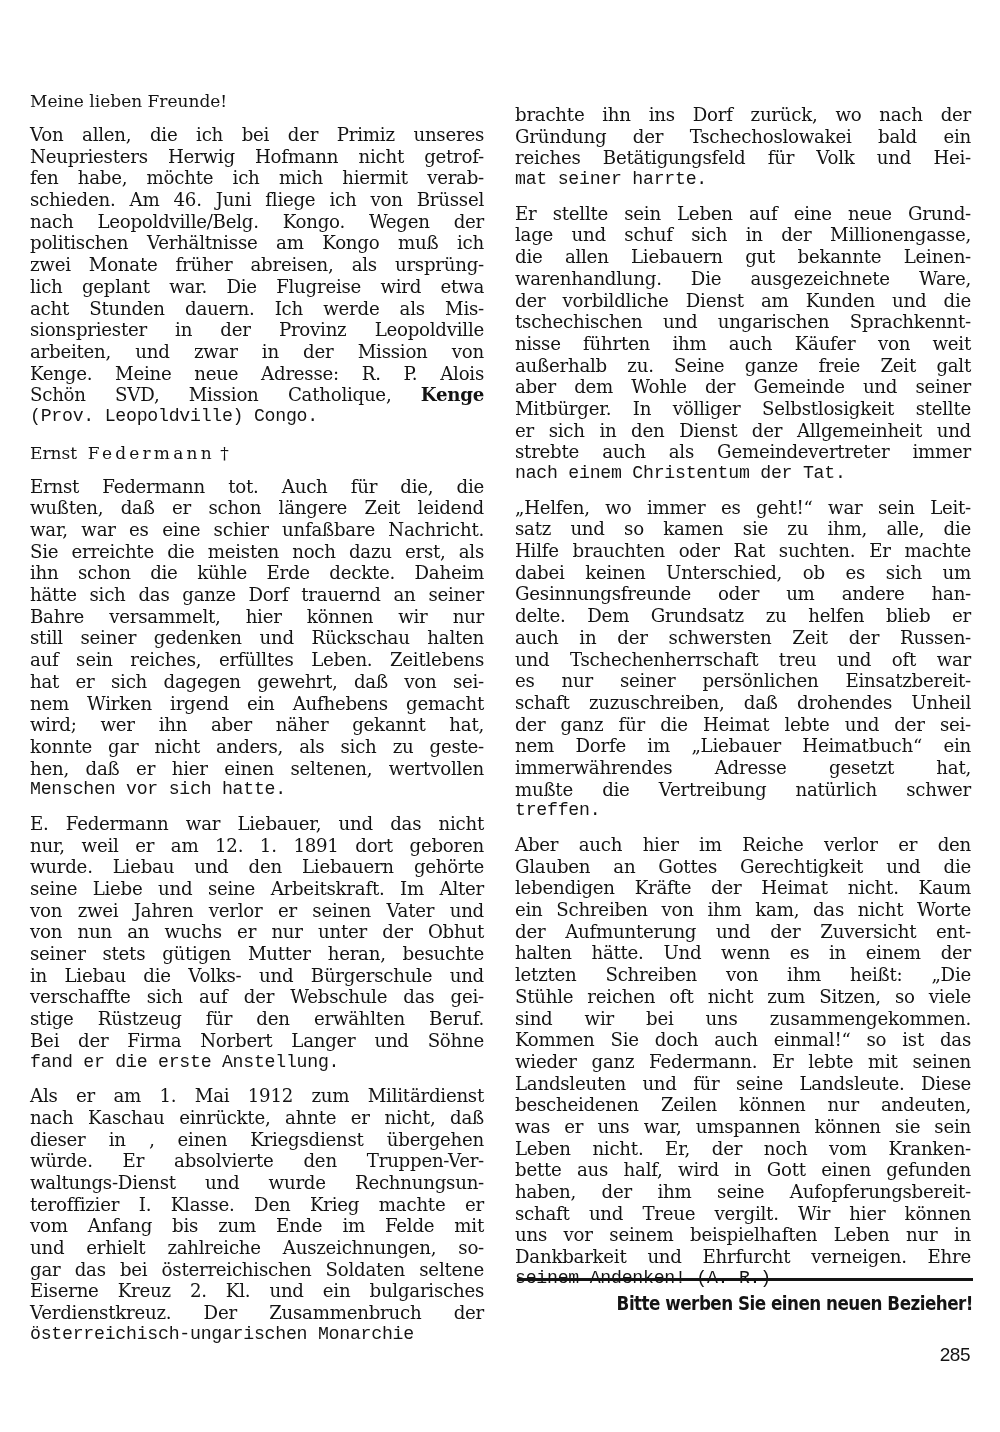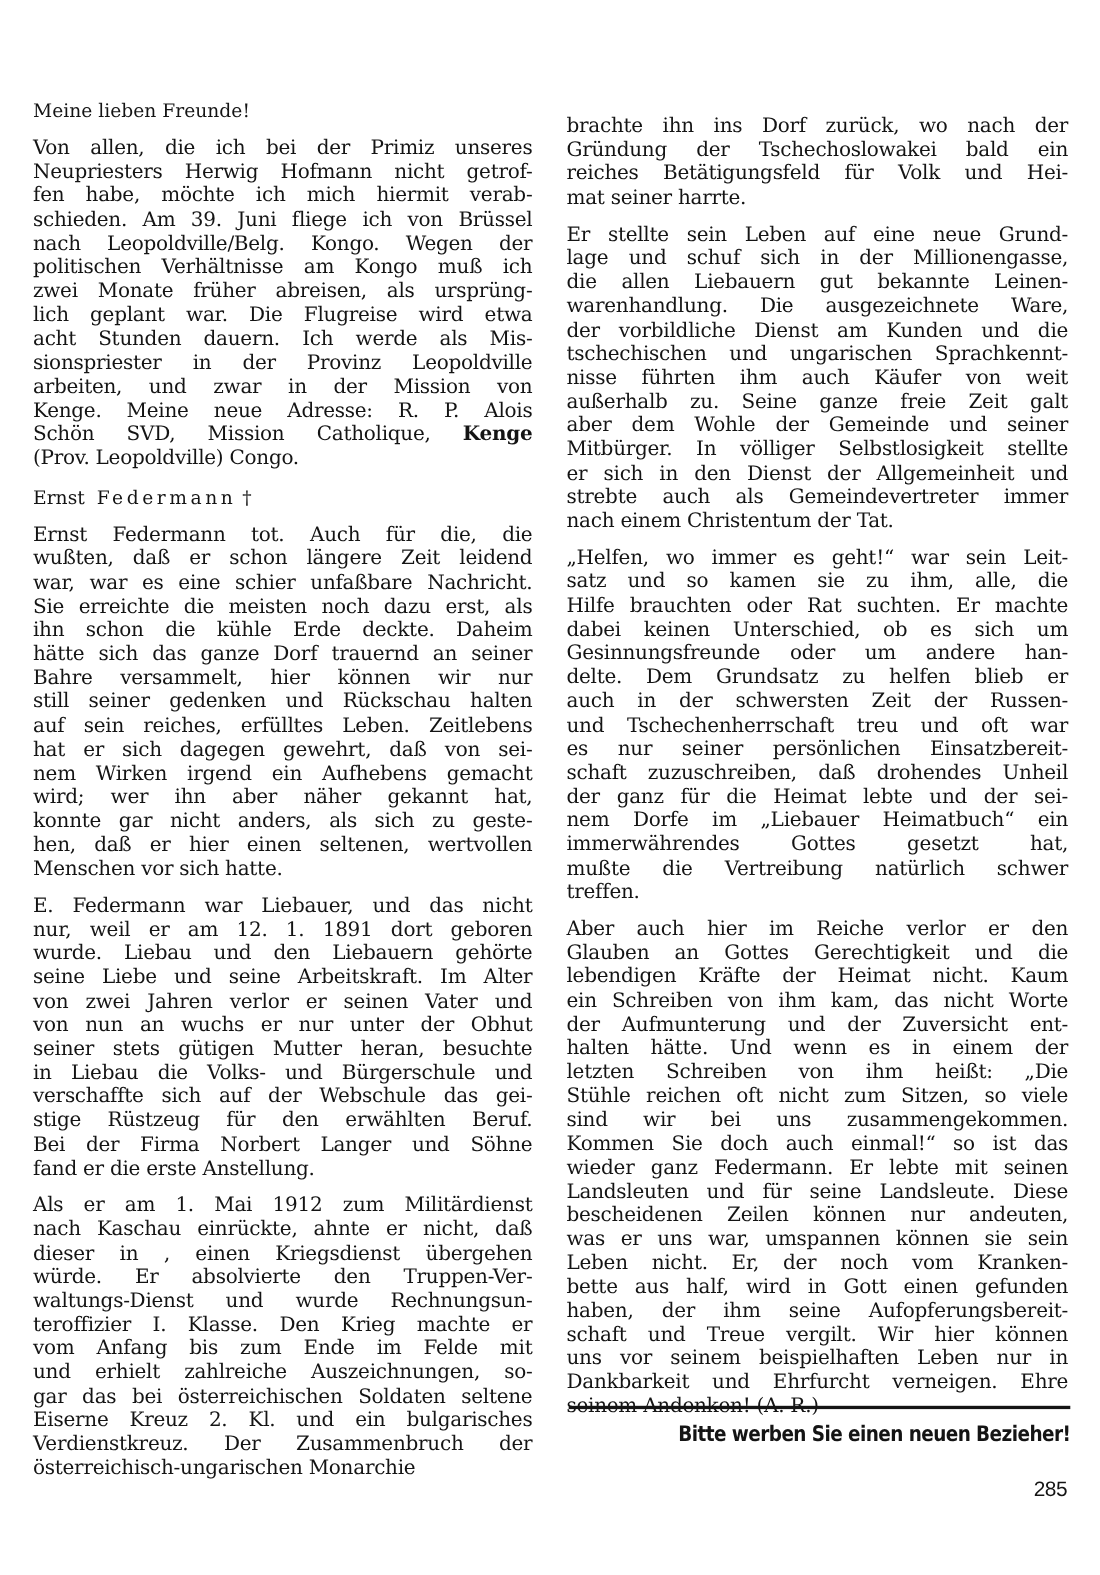--- a/index.html
+++ b/index.html
@@ -17,21 +17,21 @@
     margin: 0 0 5px 0; white-space: nowrap;
   }
   .heading.spaced .name { letter-spacing: 3.2px; }
   .para { margin: 12px 0 6px 0; }
   .para.tight { margin-bottom: 0; }
   .line {
     display: block; font-size: 18.2px; line-height: 21.7px; height: 21.7px;
     text-align: justify; text-align-last: justify; white-space: nowrap;
     overflow: visible; letter-spacing: -0.25px;
   }
-  .line.last { text-align-last: left; }
+  .line.last { text-align-last: left; font-family: Liberation Mono, monospace; }
   .line b { font-weight: bold; }
   .rule {
     position: absolute; left: 517px; top: 1278px; width: 456px; height: 3px;
     background: #141414;
   }
   .slogan {
     position: absolute; left: 530px; top: 1292px; width: 443px;
     font-family: "DejaVu Sans", "Liberation Sans", sans-serif; font-weight: bold;
     font-size: 19.5px; text-align: right; letter-spacing: -0.6px;
     transform: scaleX(0.86); transform-origin: right center; white-space: nowrap;
@@ -45,21 +45,21 @@
 </head>
 <body>
 
 <div class="col col-left">
   <section>
     <div class="heading">Meine lieben Freunde!</div>
     <div class="para" id="letter-body">
         <span class="line">Von allen, die ich bei der Primiz unseres</span>
         <span class="line">Neupriesters Herwig Hofmann nicht getrof-</span>
         <span class="line">fen habe, möchte ich mich hiermit verab-</span>
-        <span class="line">schieden. Am 39. Juni fliege ich von Brüssel</span>
+        <span class="line">schieden. Am 46. Juni fliege ich von Brüssel</span>
         <span class="line">nach Leopoldville/Belg. Kongo. Wegen der</span>
         <span class="line">politischen Verhältnisse am Kongo muß ich</span>
         <span class="line">zwei Monate früher abreisen, als ursprüng-</span>
         <span class="line">lich geplant war. Die Flugreise wird etwa</span>
         <span class="line">acht Stunden dauern. Ich werde als Mis-</span>
         <span class="line">sionspriester in der Provinz Leopoldville</span>
         <span class="line">arbeiten, und zwar in der Mission von</span>
         <span class="line">Kenge. Meine neue Adresse: R. P. Alois</span>
         <span class="line">Schön SVD, Mission Catholique, <b>Kenge</b></span>
         <span class="line last">(Prov. Leopoldville) Congo.</span>
@@ -149,21 +149,21 @@
       <span class="line">Hilfe brauchten oder Rat suchten. Er machte</span>
       <span class="line">dabei keinen Unterschied, ob es sich um</span>
       <span class="line">Gesinnungsfreunde oder um andere han-</span>
       <span class="line">delte. Dem Grundsatz zu helfen blieb er</span>
       <span class="line">auch in der schwersten Zeit der Russen-</span>
       <span class="line">und Tschechenherrschaft treu und oft war</span>
       <span class="line">es nur seiner persönlichen Einsatzbereit-</span>
       <span class="line">schaft zuzuschreiben, daß drohendes Unheil</span>
       <span class="line">der ganz für die Heimat lebte und der sei-</span>
       <span class="line">nem Dorfe im „Liebauer Heimatbuch“ ein</span>
-      <span class="line">immerwährendes Gottes gesetzt hat,</span>
+      <span class="line">immerwährendes Adresse gesetzt hat,</span>
       <span class="line">mußte die Vertreibung natürlich schwer</span>
       <span class="line last">treffen.</span>
     </div>
     <div class="para tight">
       <span class="line">Aber auch hier im Reiche verlor er den</span>
       <span class="line">Glauben an Gottes Gerechtigkeit und die</span>
       <span class="line">lebendigen Kräfte der Heimat nicht. Kaum</span>
       <span class="line">ein Schreiben von ihm kam, das nicht Worte</span>
       <span class="line">der Aufmunterung und der Zuversicht ent-</span>
       <span class="line">halten hätte. Und wenn es in einem der</span>

